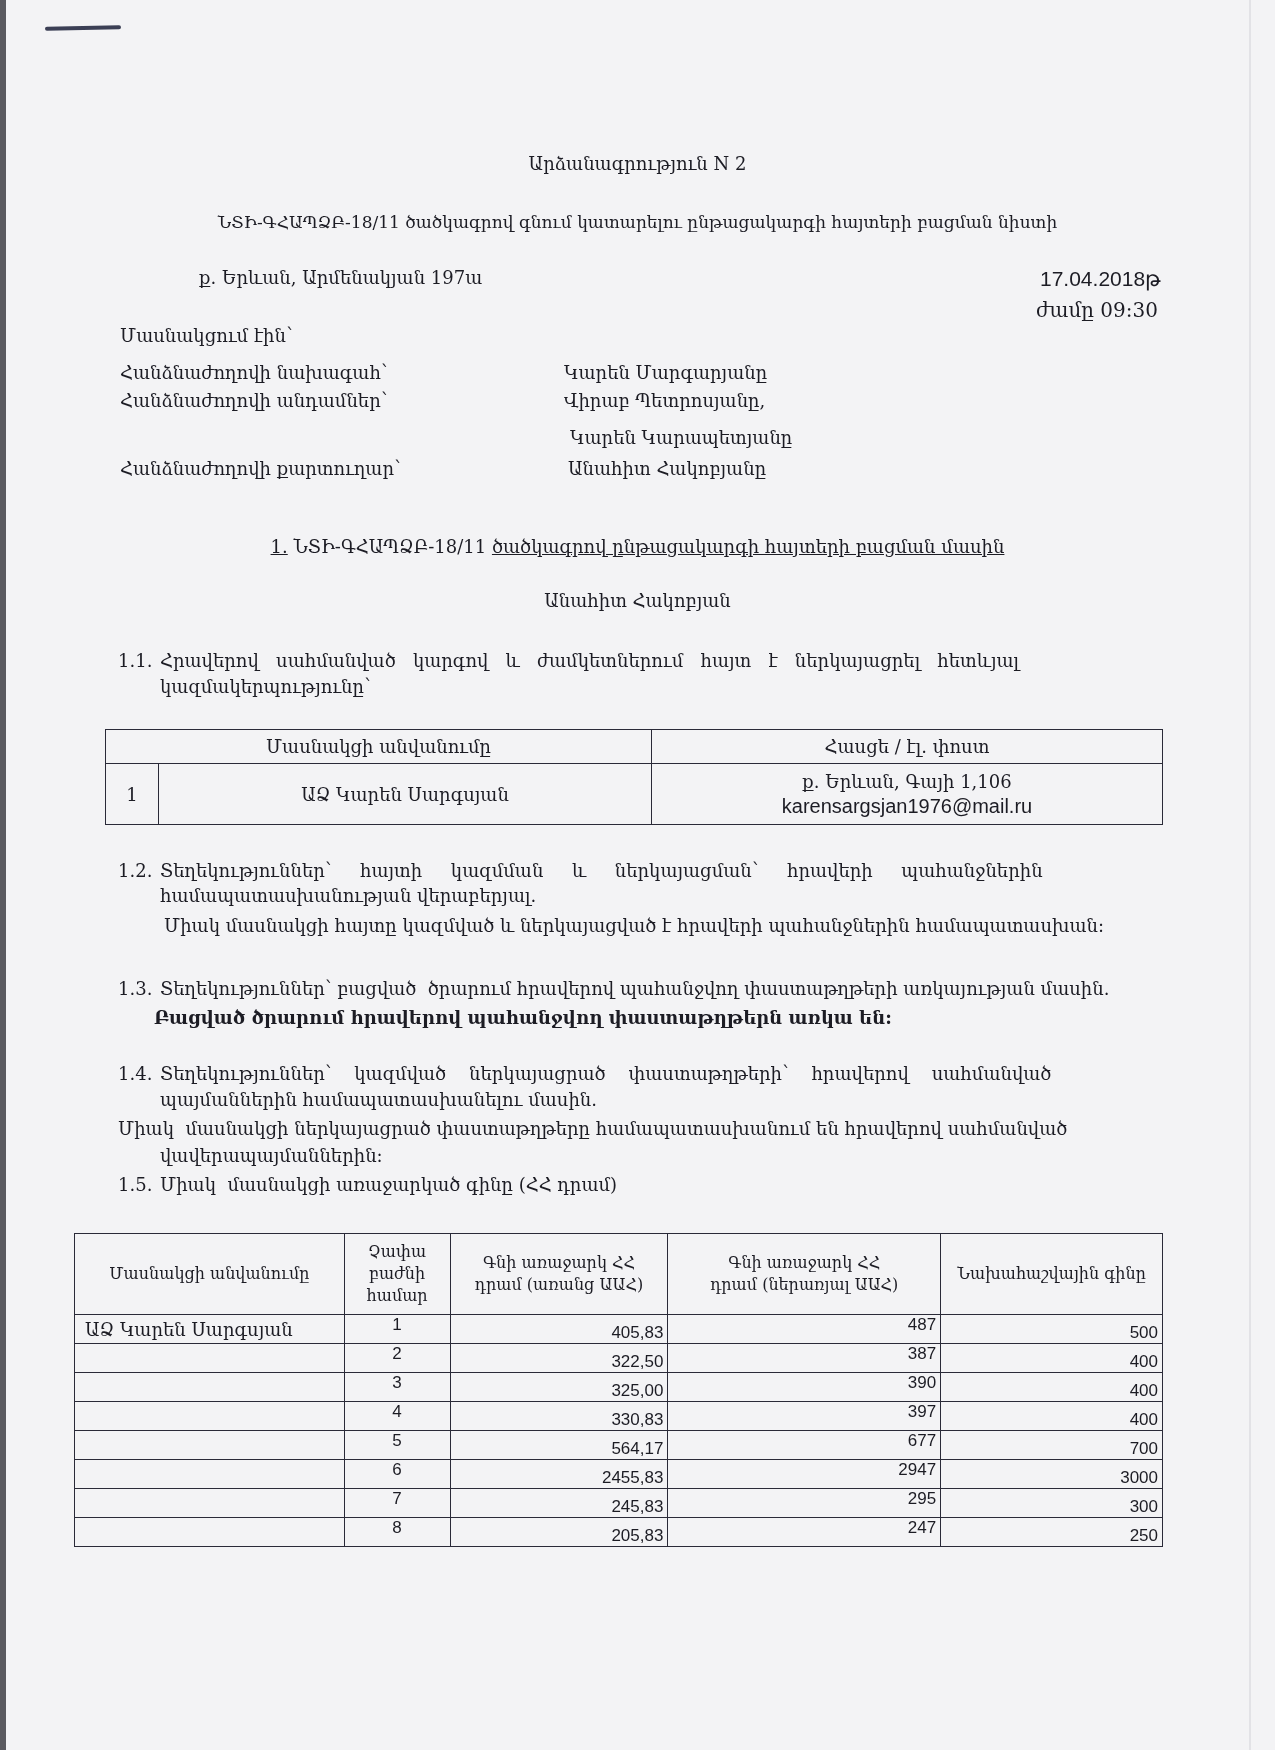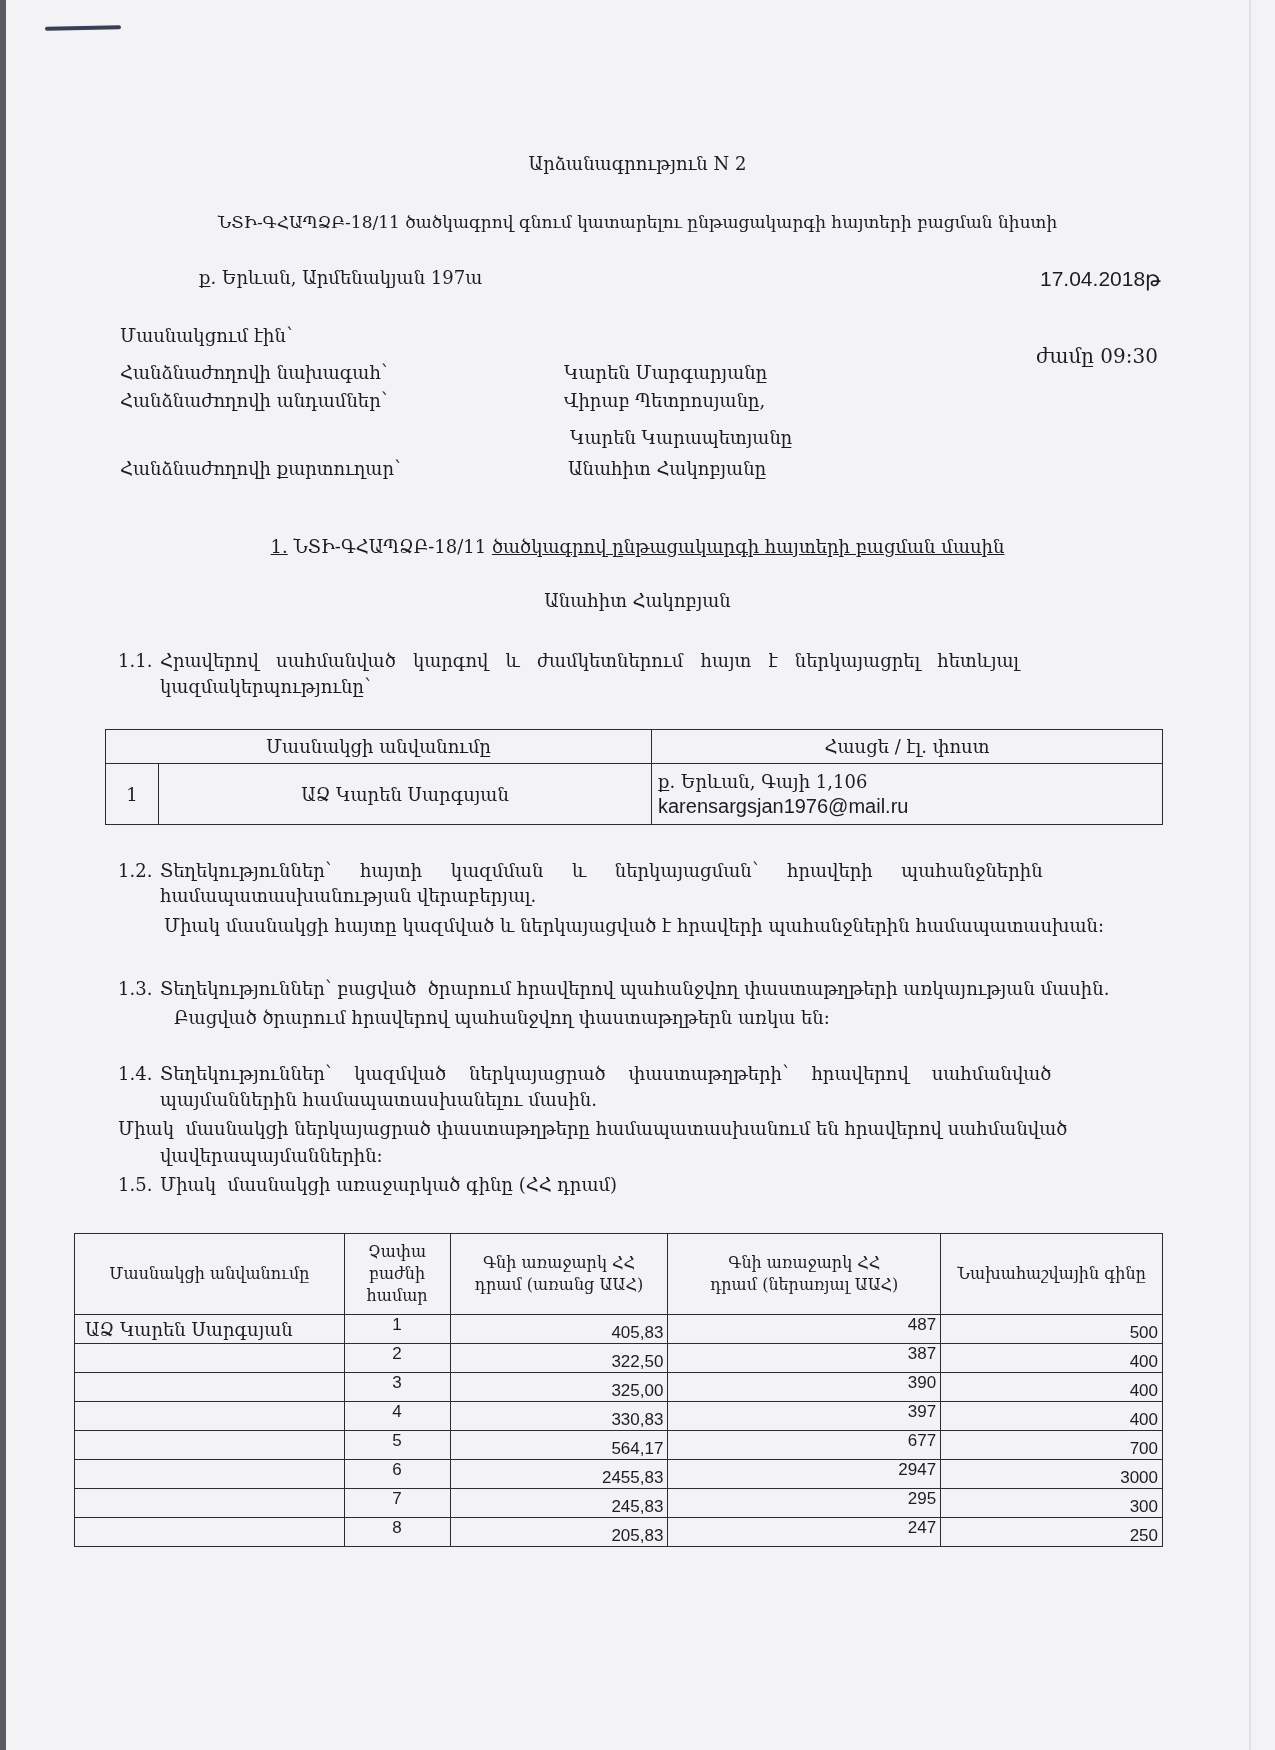--- a/index.html
+++ b/index.html
@@ -21,21 +21,21 @@
   .u { text-decoration: underline; }
 
   table { border-collapse: collapse; position: absolute; }
   td, th { border: 1.5px solid #2a2a38; padding: 0 6px; font-weight: normal; }
 
   #t1 { left: 105px; top: 729px; width: 1058px; }
   #t1 th { height: 33px; font-size: 18px; text-align: center; }
   #t1 td { height: 60px; font-size: 18px; }
   #t1 .c-num { width: 40px; text-align: center; }
   #t1 .c-name { width: 480px; text-align: center; }
-  #t1 .c-addr { text-align: left; line-height: 25px; }
+  #t1 .c-addr { text-align: center; line-height: 25px; }
   #t1 .c-addr .email { font-family: "Liberation Sans", sans-serif; font-size: 20px; }
 
   #t2 { left: 74px; top: 1233px; width: 1089px; }
   #t2 th { height: 80px; font-size: 16px; text-align: center; line-height: 22px; }
   #t2 td { height: 28px; font-size: 17px; font-family: "Liberation Sans", sans-serif; padding: 0 4px; }
   #t2 td.name { font-family: "DejaVu Serif", serif; font-size: 18px; text-align: left; padding-left: 10px; }
   #t2 td.lot { text-align: center; vertical-align: top; }
   #t2 td.num { text-align: right; vertical-align: bottom; }
   #t2 td.num-top { text-align: right; vertical-align: top; }
 </style>
@@ -44,21 +44,21 @@
 
 <div class="page-shadow-left"></div>
 <div class="page-edge-right"></div>
 <div class="margin-mark"></div>
 
 <div class="abs t18 center" style="left:0;width:1275px;top:153px;">Արձանագրություն N 2</div>
 <div class="abs t17 center" style="left:0;width:1275px;top:212px;">ՆՏԻ-ԳՀԱՊՁԲ-18/11 ծածկագրով գնում կատարելու ընթացակարգի հայտերի բացման նիստի</div>
 
 <div class="abs t18" style="left:199px;top:267px;">ք. Երևան, Արմենակյան 197ա</div>
 <div class="abs sans" style="left:1040px;top:267px;font-size:21px;">17.04.2018թ</div>
-<div class="abs" style="left:1036px;top:298px;font-size:20px;margin-top:46px;">ժամը  09:30</div>
+<div class="abs" style="left:1036px;top:298px;font-size:20px;">ժամը  09:30</div>
 
 <div class="abs t18" style="left:120px;top:325px;">Մասնակցում էին՝</div>
 <div class="abs t18" style="left:120px;top:362px;">Հանձնաժողովի նախագահ՝</div>
 <div class="abs t18" style="left:564px;top:362px;text-align:center;">Կարեն Մարգարյանը</div>
 <div class="abs t18" style="left:120px;top:390px;">Հանձնաժողովի անդամներ՝</div>
 <div class="abs t18" style="left:564px;top:390px;">Վիրաբ Պետրոսյանը,</div>
 <div class="abs t18" style="left:570px;top:427px;">Կարեն Կարապետյանը</div>
 <div class="abs t18" style="left:120px;top:458px;">Հանձնաժողովի քարտուղար՝</div>
 <div class="abs t18" style="left:568px;top:458px;">Անահիտ Հակոբյանը</div>
 
@@ -92,21 +92,21 @@
   </tbody>
 </table>
 
 <div class="abs t18" style="left:118px;top:860px;">1.2.</div>
 <div class="abs t18" style="left:160px;top:860px;white-space:pre;">Տեղեկություններ՝     հայտի     կազմման     և     ներկայացման՝     հրավերի     պահանջներին</div>
 <div class="abs t18" style="left:160px;top:885px;">համապատասխանության վերաբերյալ.</div>
 <div class="abs t18" style="left:164px;top:915px;text-align:center;">Միակ մասնակցի հայտը կազմված և ներկայացված է հրավերի պահանջներին համապատասխան:</div>
 
 <div class="abs t18" style="left:118px;top:978px;">1.3.</div>
 <div class="abs t18" style="left:160px;top:978px;white-space:pre;text-align:center;">Տեղեկություններ՝ բացված  ծրարում հրավերով պահանջվող փաստաթղթերի առկայության մասին.</div>
-<div class="abs t18" style="left:174px;top:1007px;">Բացված ծրարում հրավերով պահանջվող փաստաթղթերն առկա են:</div>
+<div class="abs t18" style="left:154px;top:1007px;font-weight:bold;">Բացված ծրարում հրավերով պահանջվող փաստաթղթերն առկա են:</div>
 
 <div class="abs t18" style="left:118px;top:1063px;">1.4.</div>
 <div class="abs t18" style="left:160px;top:1063px;white-space:pre;">Տեղեկություններ՝    կազմված    ներկայացրած    փաստաթղթերի՝    հրավերով    սահմանված</div>
 <div class="abs t18" style="left:160px;top:1089px;">պայմաններին համապատասխանելու մասին.</div>
 <div class="abs t18" style="left:118px;top:1118px;white-space:pre;">Միակ  մասնակցի ներկայացրած փաստաթղթերը համապատասխանում են հրավերով սահմանված</div>
 <div class="abs t18" style="left:160px;top:1145px;">վավերապայմաններին:</div>
 
 <div class="abs t18" style="left:118px;top:1174px;">1.5.</div>
 <div class="abs t18" style="left:160px;top:1174px;white-space:pre;">Միակ  մասնակցի առաջարկած գինը (ՀՀ դրամ)</div>
 

